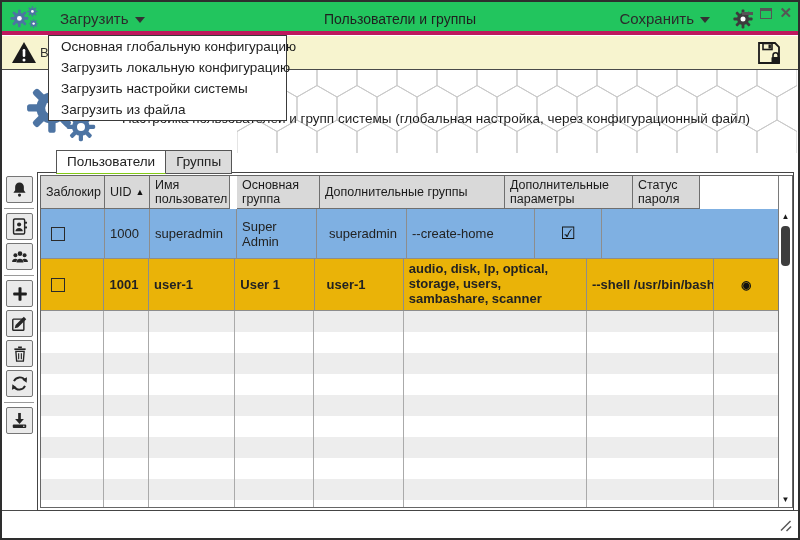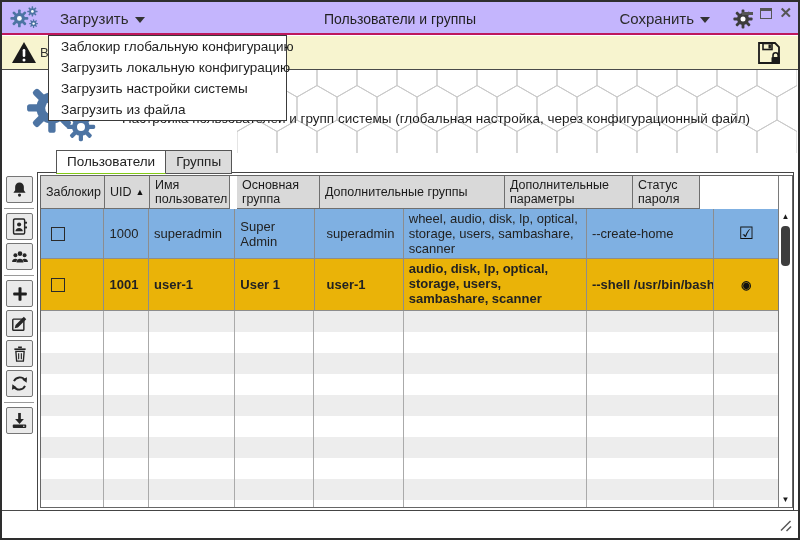--- a/index.html
+++ b/index.html
@@ -1,21 +1,21 @@
 <!DOCTYPE html>
 <html><head>
 <meta charset="utf-8">
 <style>
   * { margin:0; padding:0; box-sizing:border-box; }
   html,body { width:800px; height:540px; }
   body { font-family:"Liberation Sans", sans-serif; color:#222; background:#fff; }
   #win { position:relative; width:800px; height:540px; border:2px solid #2e2e2e; background:#fff; overflow:hidden; }
 
   
-  #menubar { position:absolute; left:0; top:0; right:0; height:33px; background:#c4b5fd; border-bottom:2px solid #be185d; z-index:10; }
+  #menubar { position:absolute; left:0; top:0; right:0; height:33px; background:#22c55e; border-bottom:4px solid #be185d; z-index:10; }
   #app-logo { position:absolute; left:8px; top:4px; width:34px; height:26px; }
   .menu-btn { position:absolute; top:0; height:33px; display:flex; align-items:center; gap:6px; font-size:15px; color:#2b2b2b; cursor:default; }
   #load-menu { left:58px; }
   #save-menu { right:88px; }
   .caret { width:0; height:0; border-left:5px solid transparent; border-right:5px solid transparent; border-top:6px solid #333; margin-top:2px; }
   #win-title { position:absolute; left:200px; right:200px; top:0; height:33px; display:flex; align-items:center; justify-content:center; font-size:14px; color:#1f1f1f; }
   #gear-btn { position:absolute; right:45px; top:7px; width:20px; height:20px; }
   #winctrl { position:absolute; right:6px; top:4px; display:flex; gap:7px; align-items:flex-start; }
   #min-btn { width:11px; height:14px; position:relative; }
   #min-btn::after { content:""; position:absolute; left:0; top:6px; width:11px; height:3px; background:#555; }
@@ -208,21 +208,21 @@
     <svg id="floppy-icon" width="26" height="26" viewBox="0 0 26 26">
       <path d="M3 3 H19 L23 7 V23 H3 Z" fill="none" stroke="#1a1a1a" stroke-width="1.8"></path>
       <rect x="7" y="3.5" width="9" height="6" fill="none" stroke="#1a1a1a" stroke-width="1.6"></rect>
       <rect x="12.5" y="4.5" width="2.4" height="4" fill="#1a1a1a"></rect>
       <path d="M17 17 v-1.6 a2.6 2.6 0 0 1 5.2 0 V17" fill="none" stroke="#1a1a1a" stroke-width="1.6"></path>
       <rect x="15.5" y="17" width="8.5" height="6.5" rx="1" fill="#1a1a1a"></rect>
     </svg>
   </div>
 
   <div id="dropdown">
-    <div class="dd-item">Заблокир глобальную конфигурацию</div>
+    <div class="dd-item">Основная глобальную конфигурацию</div>
     <div class="dd-item">Загрузить локальную конфигурацию</div>
     <div class="dd-item">Загрузить настройки системы</div>
     <div class="dd-item">Загрузить из файла</div>
   </div>
 
   <div id="tabs">
     <div class="tab active">Пользователи</div>
     <div class="tab inactive">Группы</div>
   </div>
 
@@ -321,21 +321,20 @@
       </div>
 
       <div class="trow drow" id="row-0">
         <div class="tc c0 cell-mid">
             <span class="chk"></span>
           </div>
         <div class="tc c1 cell-mid">1000</div>
         <div class="tc c2 cell-mid">superadmin</div>
         <div class="tc c3 cell-mid">Super Admin</div>
         <div class="tc c4 cell-mid">superadmin</div>
-        <div class="tc c5 cell-top">wheel, audio, disk, lp, optical, storage, users, sambashare, scanner</div>
         <div class="tc c6 cell-mid nowrap">--create-home</div>
         <div class="tc c7 cell-center">
             <span class="glyph-check">☑</span>
           </div>
       </div>
 
       <div class="trow drow" id="row-1">
         <div class="tc c0 cell-mid">
             <span class="chk"></span>
           </div>

